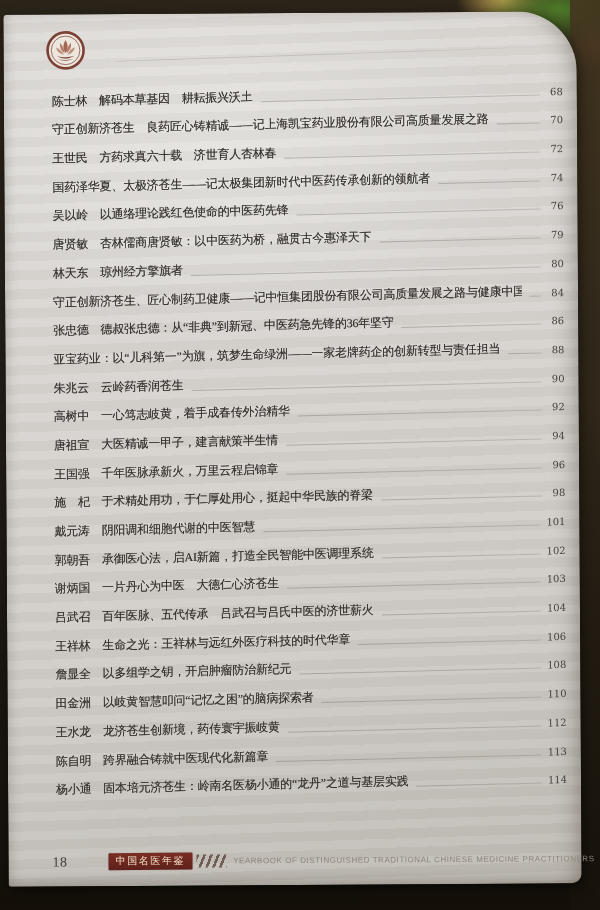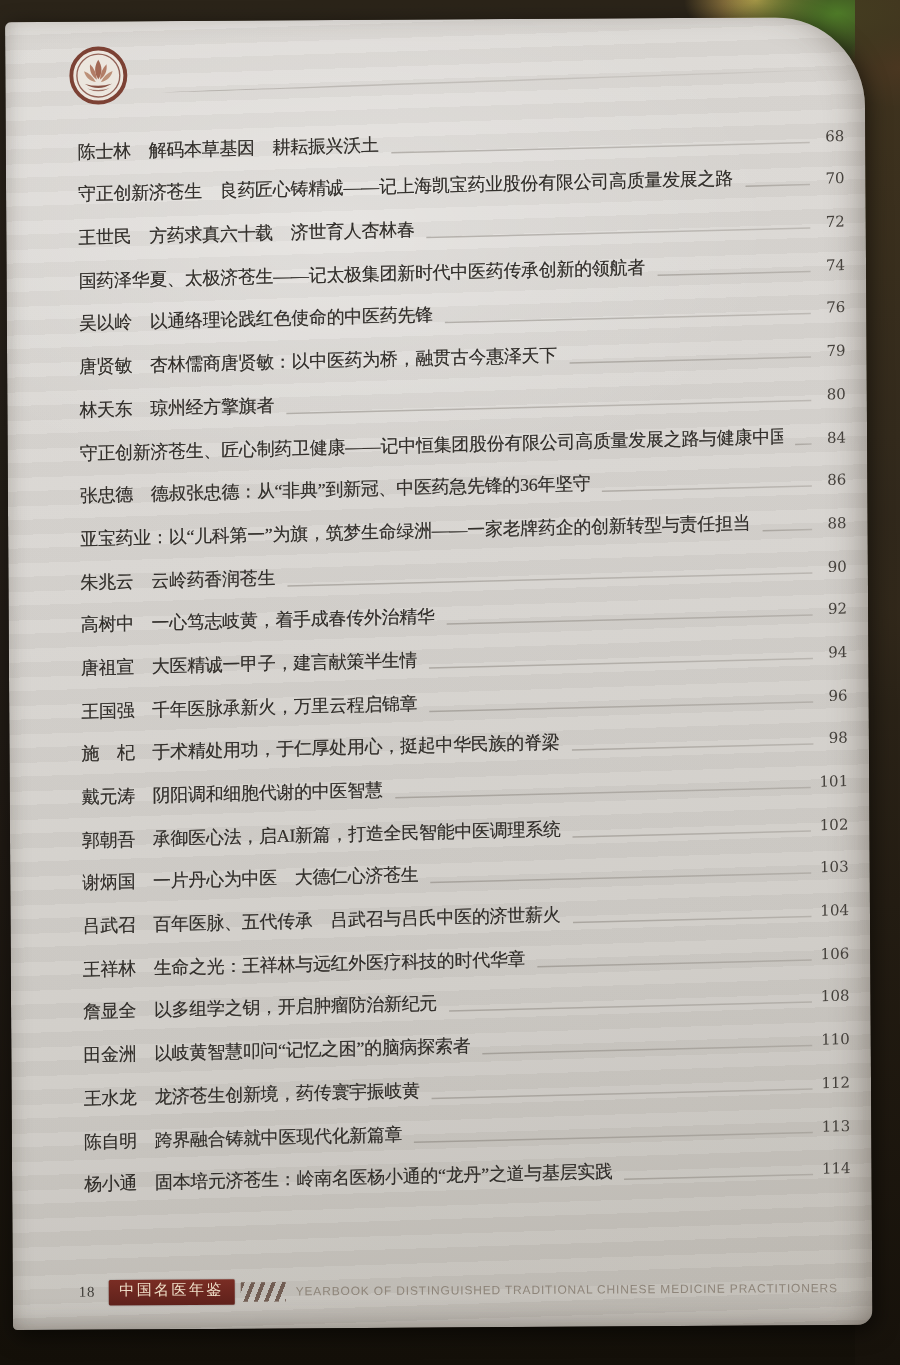--- a/index.html
+++ b/index.html
@@ -56,26 +56,27 @@
     background:linear-gradient(to right, rgba(110,104,96,.40), rgba(110,104,96,.28));
   }
   .p{
     font-size:10px;color:#45413c;min-width:17px;text-align:right;
     margin-bottom:1px;flex:0 0 auto;font-family:"DejaVu Serif",serif;
   }
   .footer{
     position:absolute;left:44px;right:14px;bottom:16px;
     display:flex;align-items:center;gap:9px;
   }
-  .folio{font-size:10px;color:#43403b;letter-spacing:.5px;}
+  .folio{font-size:14px;color:#43403b;letter-spacing:.5px;}
   .badge{
     background:linear-gradient(180deg,#7a2d24,#5f211b);color:#efdfc8;
     font-size:10px;line-height:1;padding:3px 7px 4px;letter-spacing:1.6px;
     white-space:nowrap;border-radius:1px;box-shadow:0 0 1px rgba(0,0,0,.4);
     font-family:"Liberation Sans","DejaVu Sans",sans-serif;
+    margin-left:32px;
   }
   .stripes{
     width:30px;height:13px;margin-left:-5px;flex:0 0 auto;
     background:repeating-linear-gradient(112deg,#5d453a 0 2.6px, rgba(93,69,58,0) 2.6px 6.4px);
     opacity:.8;
   }
   .caption{
     font-size:8px;color:#8e857a;letter-spacing:.55px;white-space:nowrap;
     margin-left:-2px;font-family:"Liberation Sans","DejaVu Sans",sans-serif;
   }

